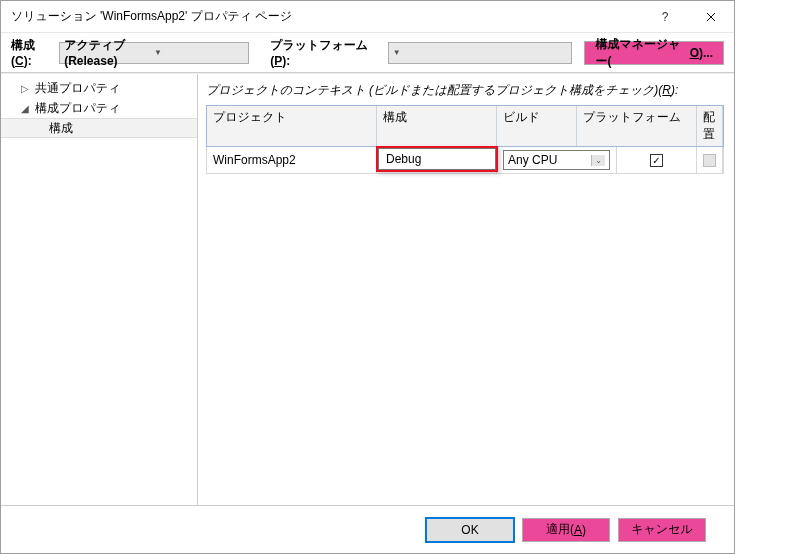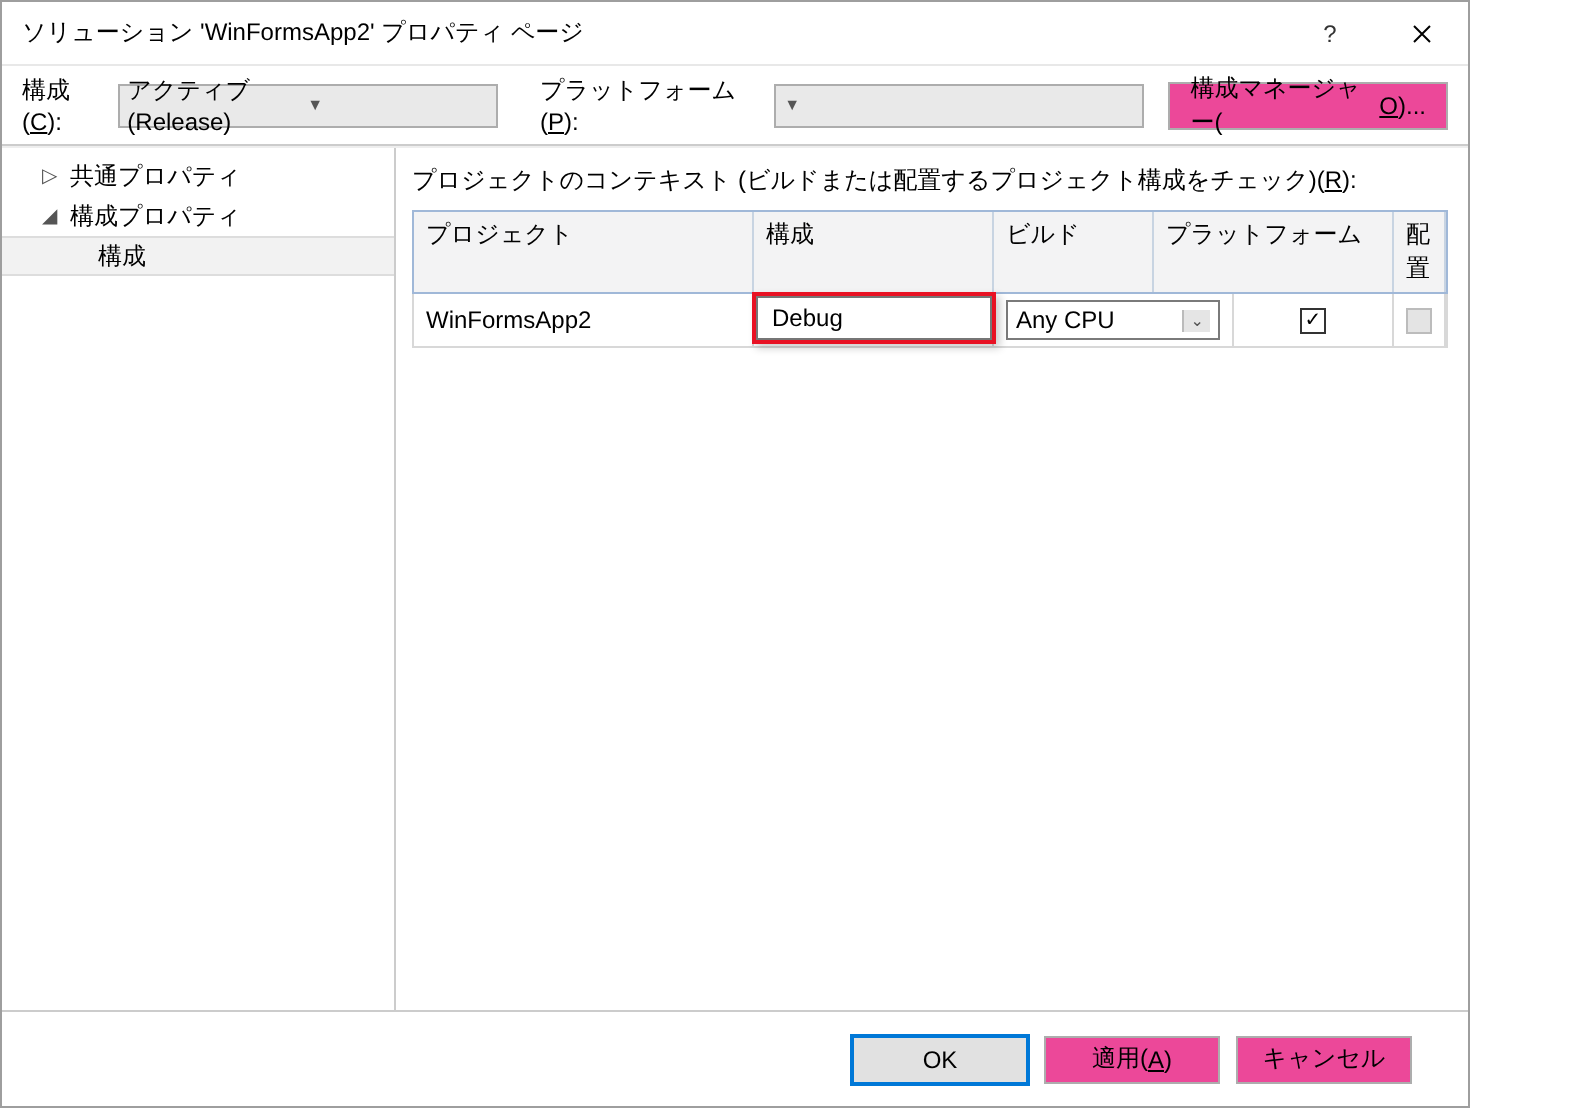--- a/index.html
+++ b/index.html
@@ -3,38 +3,38 @@
   <meta charset="utf-8">
   <style>
     * { box-sizing: border-box; font-family: "Yu Gothic UI", "Meiryo", sans-serif; font-size: 12px; }
     body { margin: 0; background: #fff; }
     .dialog { width: 735px; height: 554px; border: 1px solid #9e9e9e; display: flex; flex-direction: column; background:#fff; }
     
     .titlebar { height: 32px; display:flex; align-items:center; padding: 0 0 0 10px; border-bottom:1px solid #e8e8e8; }
     .titlebar .title { flex:1; color:#000; }
     .titlebar .win-btn { width: 46px; height: 32px; display:flex; align-items:center; justify-content:center; color:#333; }
     
-    .toolbar { height: 40px; display:flex; align-items:center; padding: 8px 10px; gap: 6px; border-bottom: 1px solid #ccc; }
+    .toolbar { height: 40px; display:flex; align-items:center; padding: 8px 10px; gap: 6px; border-bottom: 1px solid #ccc; font-weight: bold; }
     .lbl { color:#000; }
     .lbl u { text-decoration: underline; }
     .combo { height: 22px; border:1px solid #adadad; background:#e9e9e9; display:flex; align-items:center; padding: 0 4px; position:relative;justify-content:flex-end; }
     .combo span { flex:1; }
     .combo .arrow { font-size: 8px; color:#555; }
     .combo.c1 { width: 200px; }
     .combo.c2 { width: 195px; }
     .btn { height:24px; border:1px solid #adadad; background:#ec4899; padding:0 10px; display:flex; align-items:center; }
     
     .body { flex:1; display:flex; border-top:1px solid #eee; }
     .tree { width: 214px; border-right:1px solid #ccc; padding-top:4px; }
     .tree-item { height:20px; display:flex; align-items:center; padding-left:20px; gap:4px; }
     .tree-sub { padding-left: 48px; height:20px; display:flex; align-items:center; background:#f2f2f2; color:#000; border:1px solid #ddd; border-left:0; border-right:0;}
     .glyph { font-size:10px; color:#555; width:10px; display:inline-block;}
     
     .right { flex:1; padding: 8px 10px 0 8px; position:relative; }
-    .context-lbl { margin-bottom:6px; }
+    .context-lbl { margin-bottom:6px;font-style:italic; }
     
     .grid-head { display:flex; border:1px solid #a0b8d8; background:#d946ef;}
     .grid-head .cell { border-right:1px solid #c8d4e2; padding:3px 6px; background:#f3f3f4;}
     .grid-row { display:flex; border:1px solid #d8d8d8; border-top:0; }
     .grid-row .cell { border-right:1px solid #d8d8d8; padding:3px 6px; display:flex; align-items:center; }
     .cell.proj { width:170px; }
     .cell.conf { width:120px; }
     .cell.plat { width:120px; }
     .cell.build { width:80px; }
     .cell.deploy { flex:1; }

